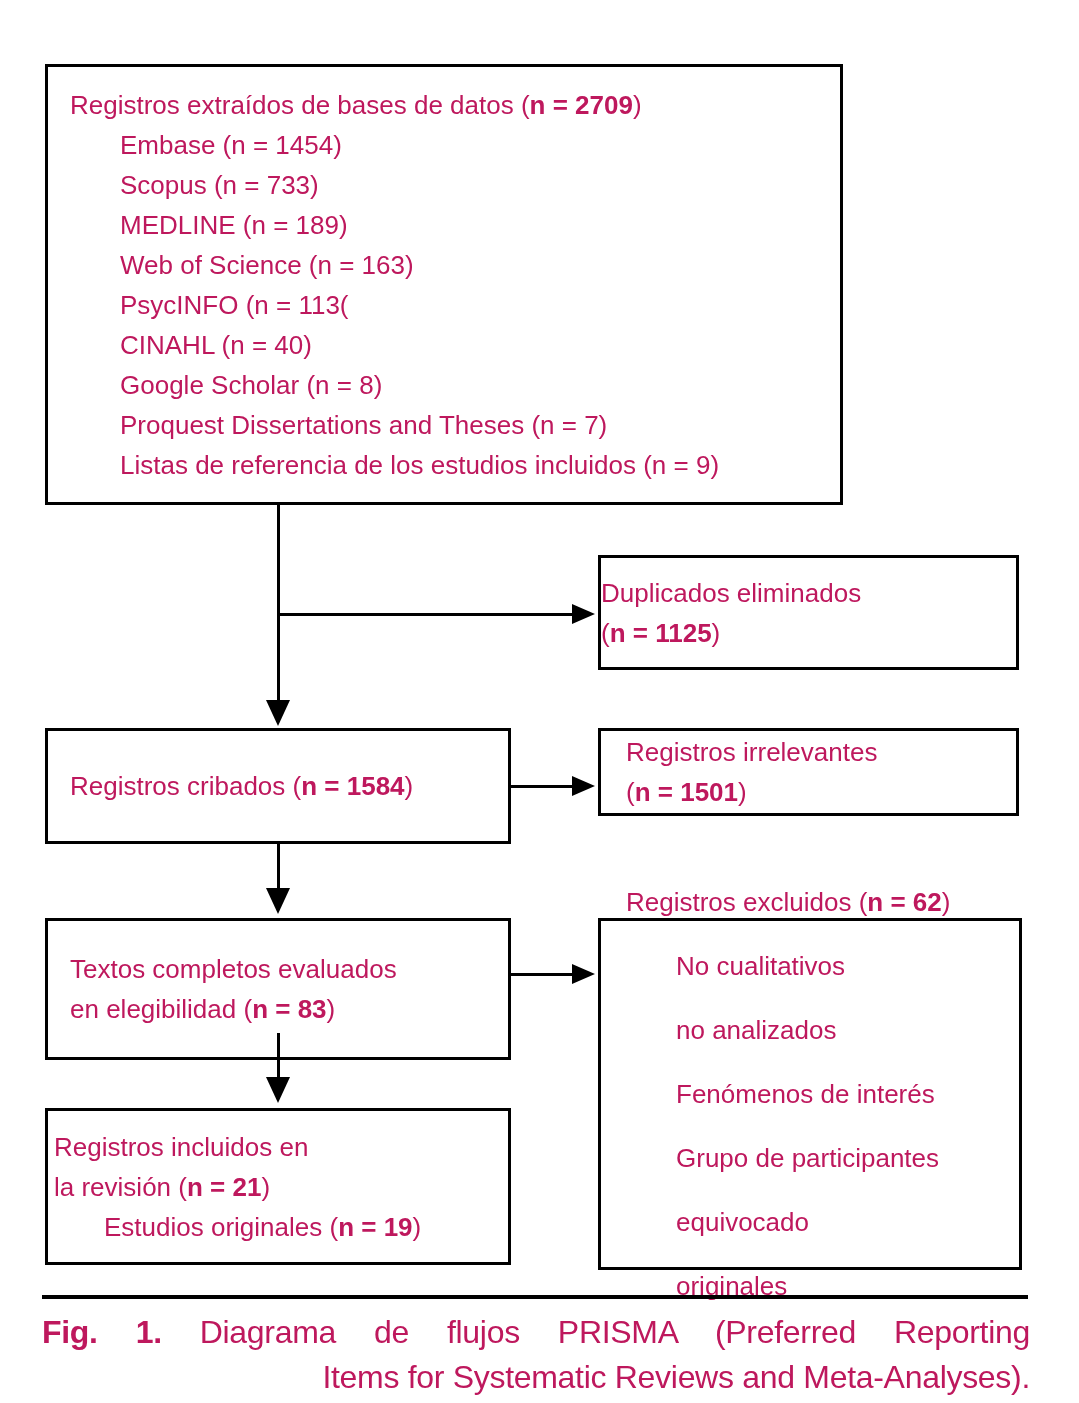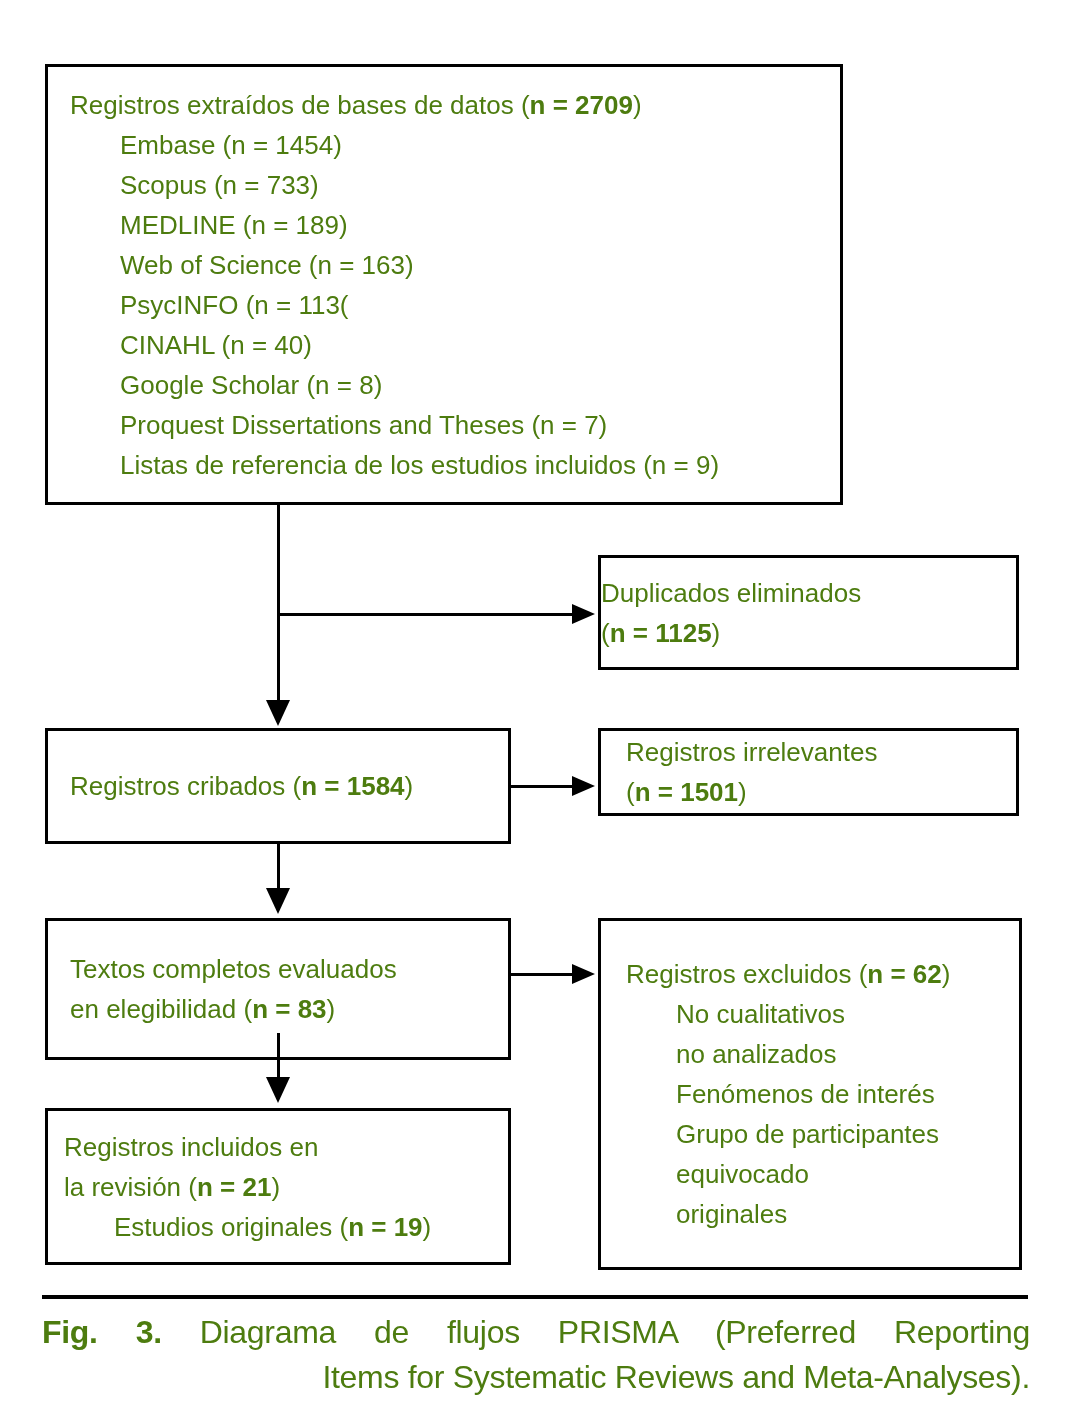--- a/index.html
+++ b/index.html
@@ -3,21 +3,21 @@
 <meta charset="utf-8">
 <style>
   * { margin: 0; padding: 0; box-sizing: border-box; }
   html, body { background: #ffffff; }
   .figure {
     position: relative;
     width: 1079px;
     height: 1403px;
     background: #ffffff;
     font-family: "Liberation Sans", "DejaVu Sans", sans-serif;
-    color: #4d7c0f;
+    color: #be185d;
     overflow: hidden;
   }
   .fbox {
     position: absolute;
     border: 3px solid #000000;
     background: #ffffff;
     display: flex;
     flex-direction: column;
     justify-content: center;
     font-size: 26px;
@@ -101,38 +101,38 @@
   <div class="arrow-down" style="left:266px; top:888px;"></div>
 
   <div class="fbox" style="left:45px; top:918px; width:466px; height:142px; padding-left:22px;">
     <div class="line">Textos completos evaluados</div>
     <div class="line"><span>en elegibilidad (</span><b>n = 83</b><span>)</span></div>
   </div>
 
   <div class="hline" style="left:511px; top:973px; width:62px;"></div>
   <div class="arrow-right" style="left:572px; top:964px;"></div>
 
-  <div class="fbox" style="left:598px; top:918px; width:424px; height:352px; padding-left:25px;">
+  <div class="fbox" style="left:598px; top:918px; width:424px; height:352px; padding-left:25px;gap:24px;">
     <div class="line"><span>Registros excluidos (</span><b>n = 62</b><span>)</span></div>
     <div class="line indent">No cualitativos</div>
     <div class="line indent">no analizados</div>
     <div class="line indent">Fenómenos de interés</div>
     <div class="line indent">Grupo de participantes</div>
     <div class="line indent">equivocado</div>
     <div class="line indent">originales</div>
   </div>
 
   <div class="vline" style="left:277px; top:1033px; height:46px;"></div>
   <div class="arrow-down" style="left:266px; top:1077px;"></div>
 
-  <div class="fbox" style="left:45px; top:1108px; width:466px; height:157px; padding-left:16px;">
+  <div class="fbox" style="left:45px; top:1108px; width:466px; height:157px; padding-left:6px;">
     <div class="line">Registros incluidos en</div>
     <div class="line"><span>la revisión (</span><b>n = 21</b><span>)</span></div>
     <div class="line indent"><span>Estudios originales (</span><b>n = 19</b><span>)</span></div>
   </div>
 
   <div class="caption-rule"></div>
   <div class="caption">
-    <div class="cap-justified" style="white-space:nowrap;"><b>Fig. 3.</b>&nbsp;<span>Diagrama de flujos PRISMA (Preferred Reporting</span></div>
+    <div class="cap-justified" style="white-space:nowrap;"><b>Fig. 1.</b>&nbsp;<span>Diagrama de flujos PRISMA (Preferred Reporting</span></div>
     <div class="cap-line2">Items for Systematic Reviews and Meta-Analyses).</div>
   </div>
 
 </div>
 
 </body></html>

